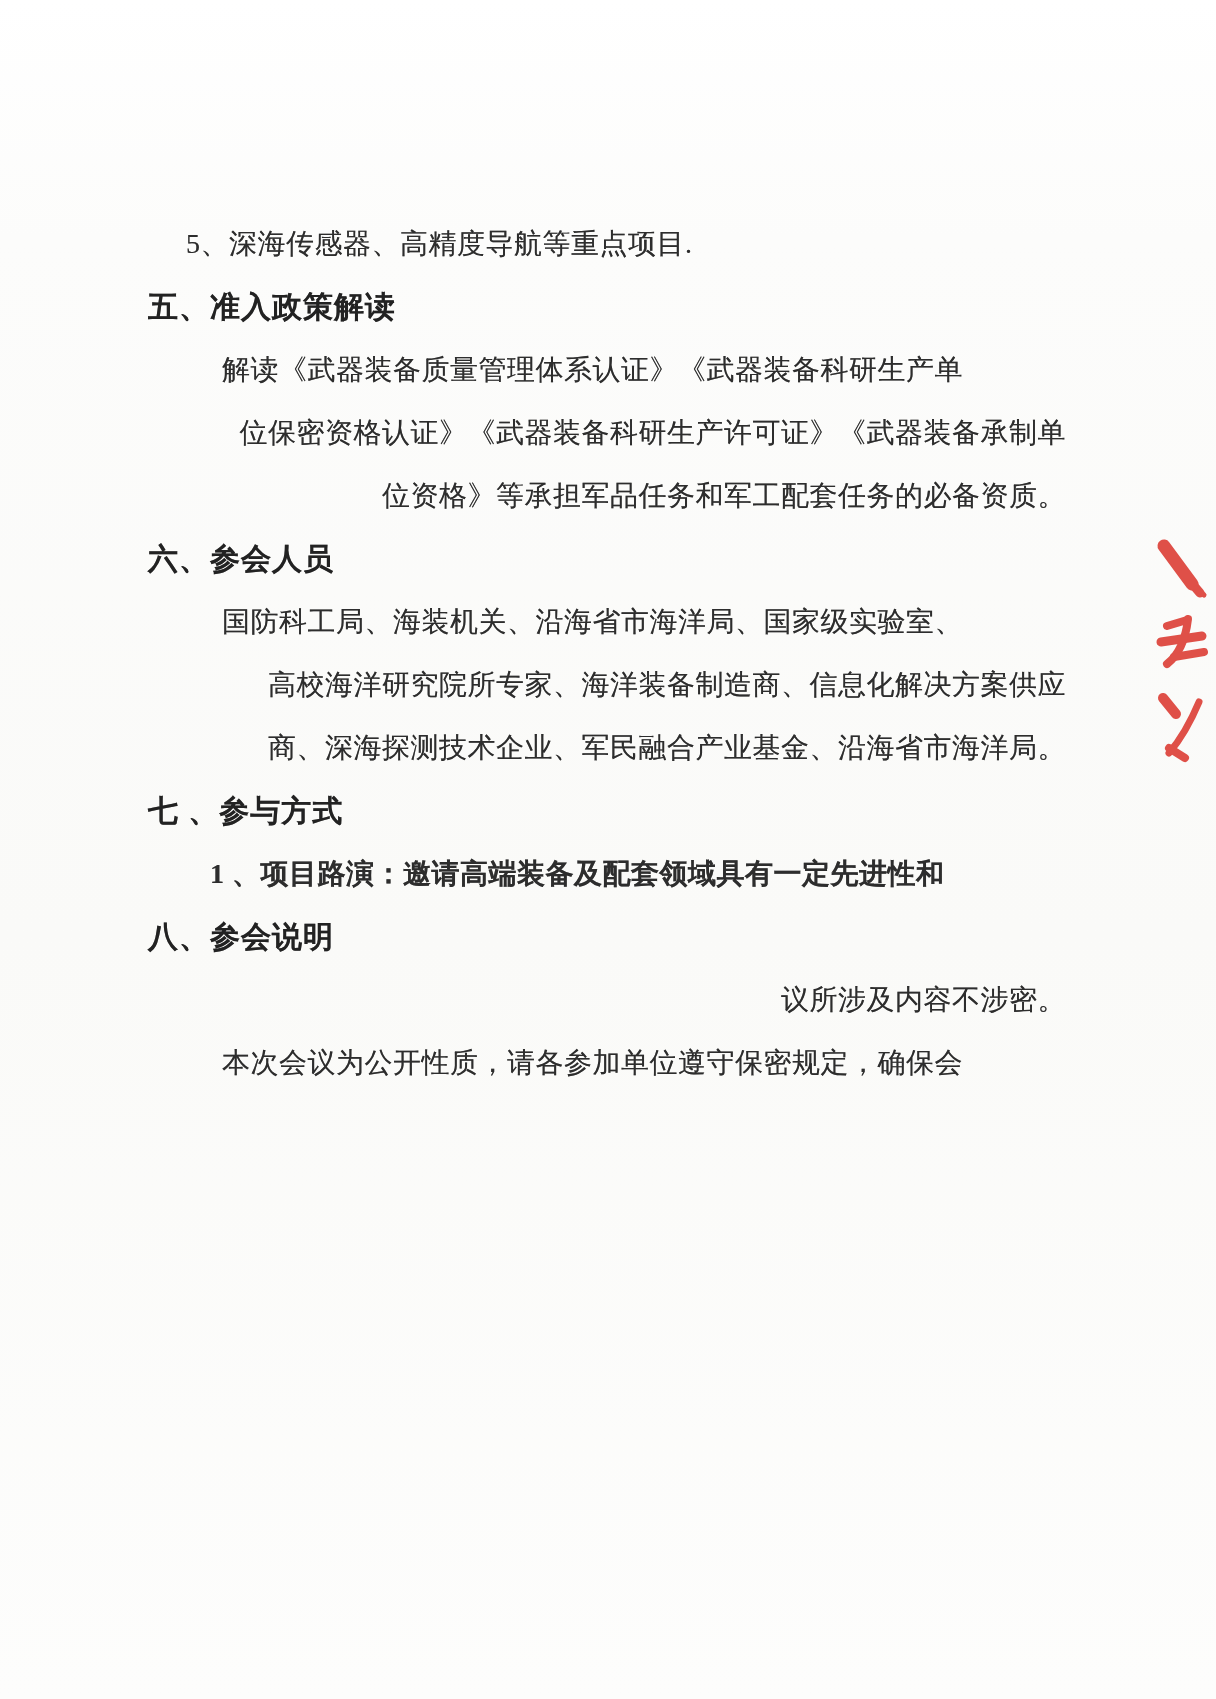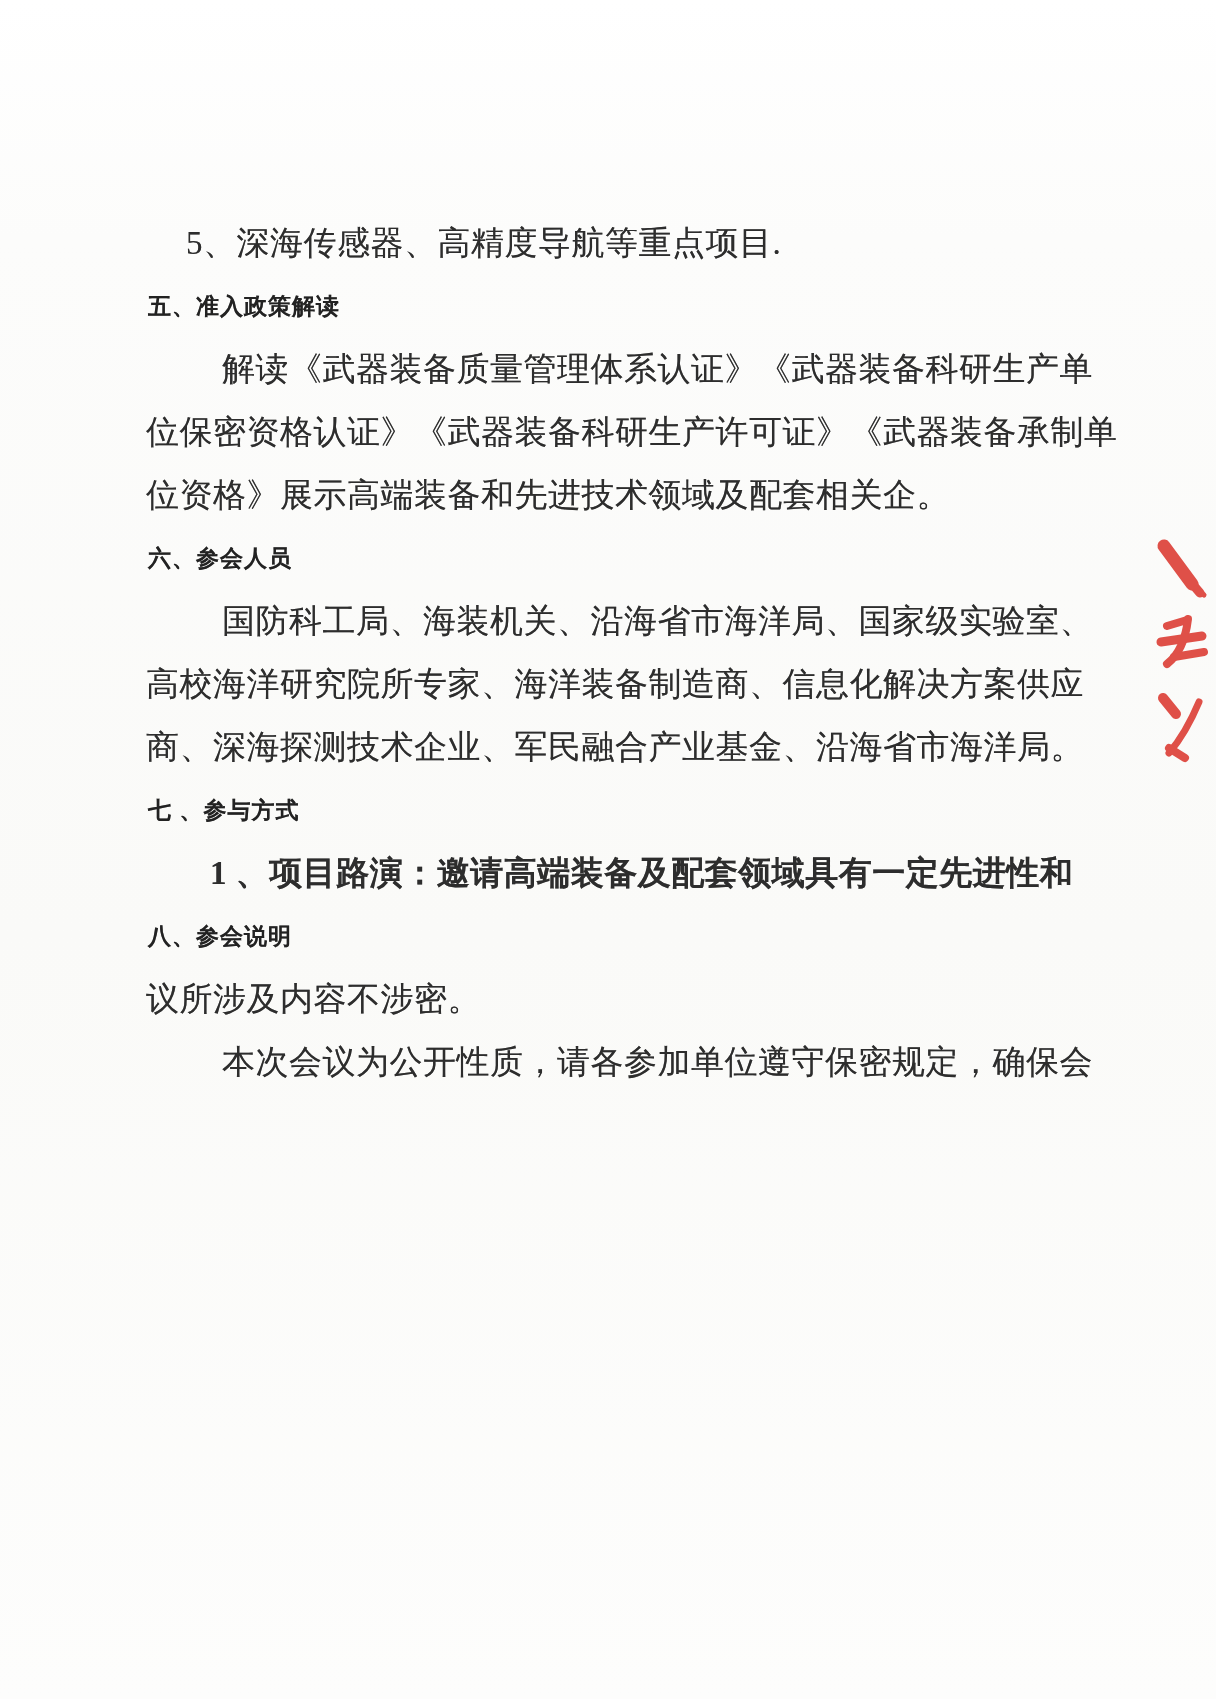--- a/index.html
+++ b/index.html
@@ -14,55 +14,55 @@
   }
   .textblock{
     position:absolute;
     left:146px;top:212px;
     width:920px;
     color:#2d2d2d;
   }
   .line{
     height:63px;
     line-height:63px;
-    font-size:33px;
+    font-size:28px;
     white-space:pre;
     letter-spacing:0.5px;
     text-shadow:0 0 0.6px rgba(45,45,45,.55);
   }
   .t-item{padding-left:40px;}
   .t-para{padding-left:76px;}
   .t-digit{padding-left:64px;font-weight:bold;}
-  .t-cont{padding-left:0;}
+  .t-cont{padding-left:0;text-align:right;}
   .t-head{
     padding-left:2px;
     font-family:"Liberation Sans","DejaVu Sans",sans-serif;
     font-weight:700;
-    font-size:23px;
+    font-size:30px;
     color:#222;
     letter-spacing:1px;
   }
   .red-marks{
     position:absolute;
     left:1140px;top:520px;
     width:76px;height:262px;
   }
   .red-marks svg{display:block;}
 </style>
 </head>
 <body>
 
 <div class="page">
 
   <div class="textblock">
     <div class="line t-item">5、深海传感器、高精度导航等重点项目.</div>
     <div class="line t-head">五、准入政策解读</div>
     <div class="line t-para">解读《武器装备质量管理体系认证》《武器装备科研生产单</div>
     <div class="line t-cont">位保密资格认证》《武器装备科研生产许可证》《武器装备承制单</div>
-    <div class="line t-cont">位资格》展示高端装备和先进技术领域及配套相关企。</div>
+    <div class="line t-cont">位资格》等承担军品任务和军工配套任务的必备资质。</div>
     <div class="line t-head">六、参会人员</div>
     <div class="line t-para">国防科工局、海装机关、沿海省市海洋局、国家级实验室、</div>
     <div class="line t-cont">高校海洋研究院所专家、海洋装备制造商、信息化解决方案供应</div>
     <div class="line t-cont">商、深海探测技术企业、军民融合产业基金、沿海省市海洋局。</div>
     <div class="line t-head">七 、参与方式</div>
     <div class="line t-digit">1 、项目路演：邀请高端装备及配套领域具有一定先进性和</div>
     <div class="line t-head">八、参会说明</div>
     <div class="line t-cont">议所涉及内容不涉密。</div>
     <div class="line t-para">本次会议为公开性质，请各参加单位遵守保密规定，确保会</div>
   </div>

